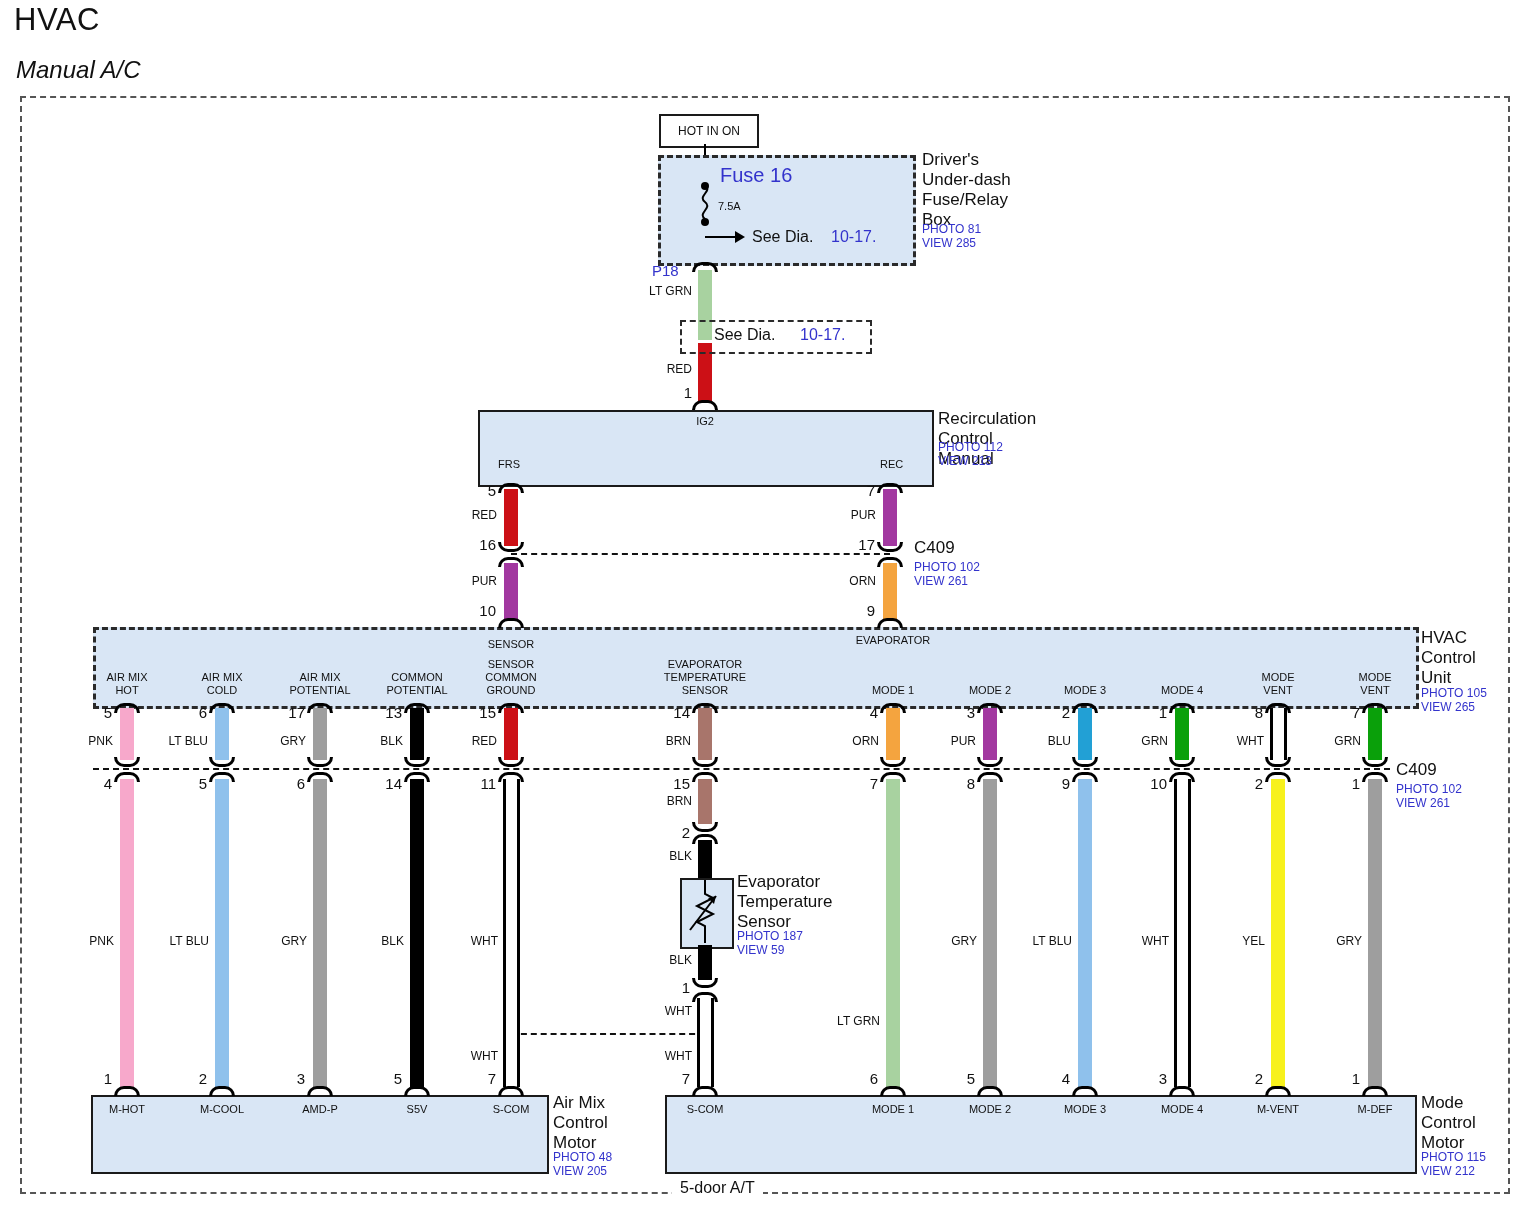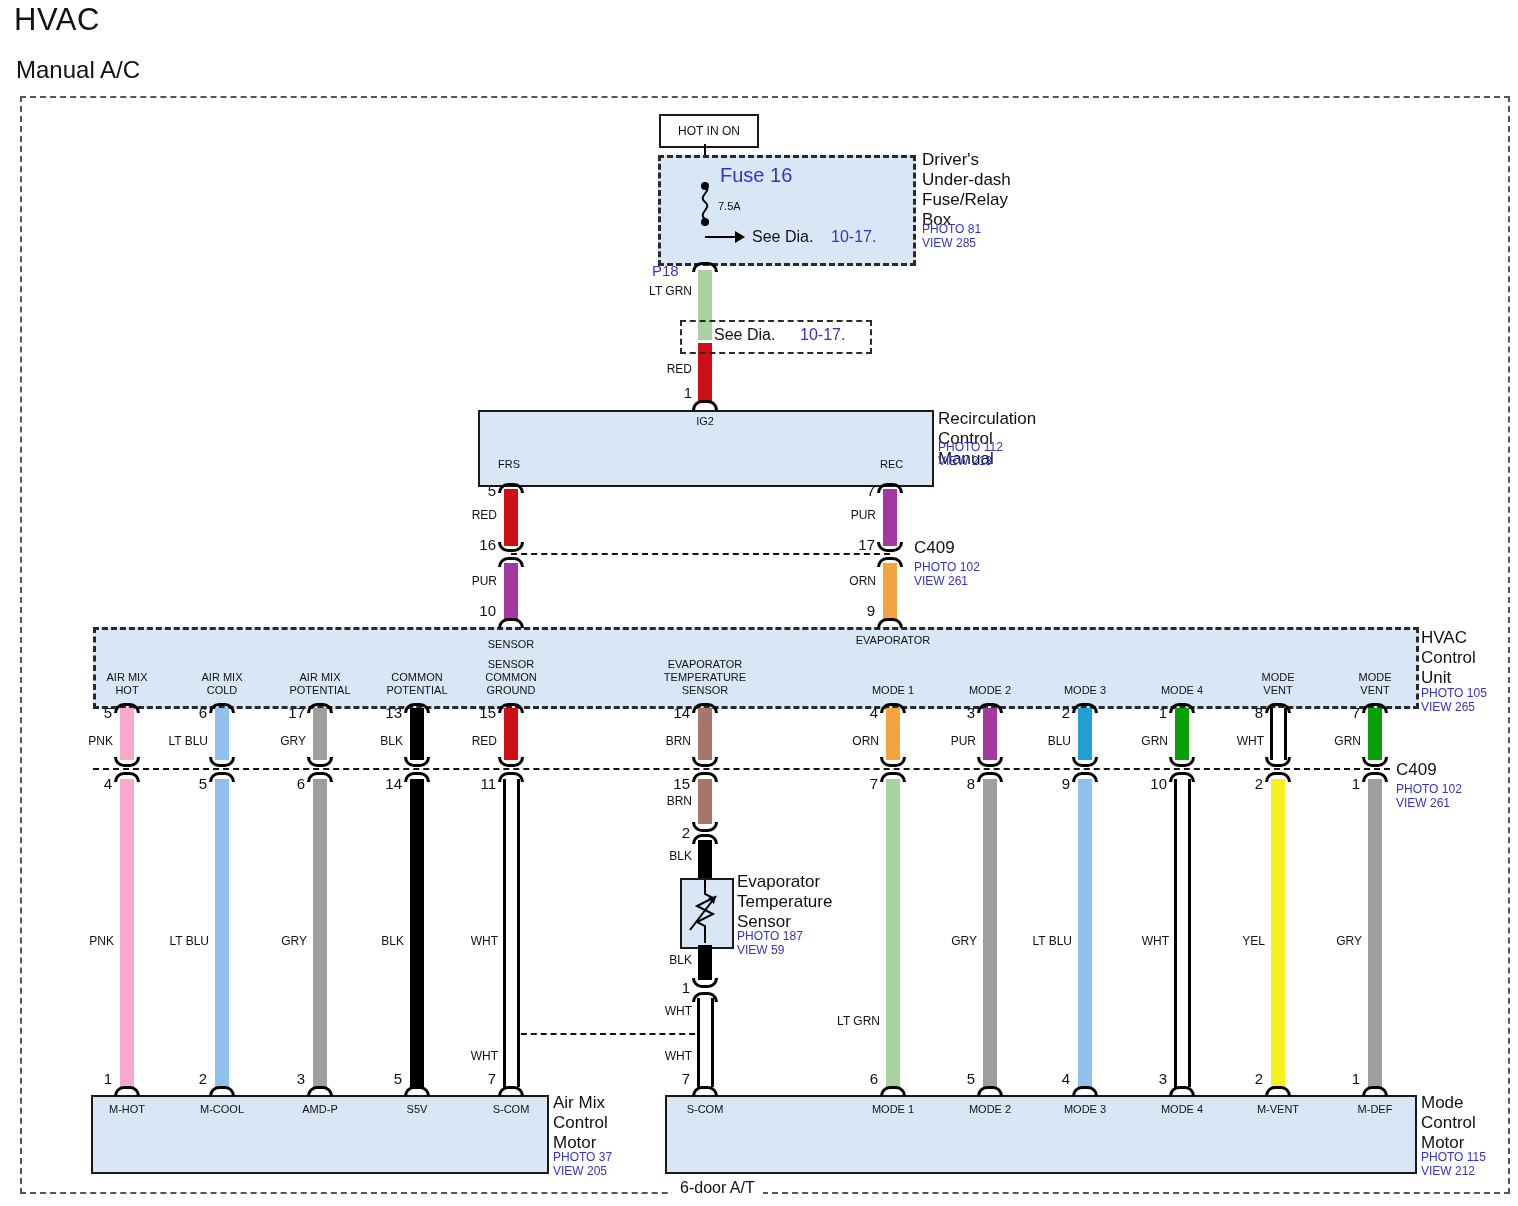--- a/index.html
+++ b/index.html
@@ -33,21 +33,21 @@
   .dot{position:absolute;width:10px;height:10px;border-radius:50%;background:#000;}
   .c409-big{font-size:17px;}
   .footer-note{font-size:16px;background:#fff;padding:0 8px;}
 </style>
 </head>
 <body>
 
 <div id="stage">
 
   <div class="abs title" style="left:14px;top:2px;">HVAC</div>
-  <div class="abs subtitle" style="left:16px;top:56px;">Manual A/C</div>
+  <div class="abs subtitle" style="left:16px;top:56px;font-style:italic;">Manual A/C</div>
 
   <div class="abs outer-border" style="left:20px;top:96px;width:1486px;height:1094px;"></div>
 
   <div class="abs plain-box" style="left:659px;top:114px;width:96px;height:30px;display:flex;align-items:center;justify-content:center;font-size:12px;">HOT IN ON</div>
 
   <div class="vline" style="left:704px;top:144px;height:108px;"></div>
   <div class="abs arrow-down" style="left:699px;top:251px;"></div>
 
   <div class="abs dash-box" style="left:658px;top:155px;width:252px;height:105px;"></div>
   <div class="dot" style="left:701px;top:182px;width:8px;height:8px;"></div>
@@ -122,31 +122,31 @@
 VIEW 59</div>
 
   <div class="dashline" style="left:511px;top:1033px;width:194px;"></div>
   <div class="dot" style="left:506px;top:1029px;"></div>
   <div class="dot" style="left:700px;top:1029px;"></div>
 
   <div class="abs solid-box" style="left:91px;top:1095px;width:454px;height:75px;"></div>
   <div class="abs name-txt" style="left:553px;top:1093px;">Air Mix
 Control
 Motor</div>
-  <div class="abs ref-txt" style="left:553px;top:1150px;">PHOTO 37
+  <div class="abs ref-txt" style="left:553px;top:1150px;">PHOTO 48
 VIEW 205</div>
 
   <div class="abs solid-box" style="left:665px;top:1095px;width:748px;height:75px;"></div>
   <div class="abs name-txt" style="left:1421px;top:1093px;">Mode
 Control
 Motor</div>
   <div class="abs ref-txt" style="left:1421px;top:1150px;">PHOTO 115
 VIEW 212</div>
 
-  <div class="abs footer-note" style="left:672px;top:1179px;">6-door A/T</div>
+  <div class="abs footer-note" style="left:672px;top:1179px;">5-door A/T</div>
 
   <div id="wires">
       <div class="abs lbl ctr" style="left:127px;top:671px;">AIR MIX
 HOT</div>
       <div class="abs pin" style="right:1406px;top:712px;">5</div>
       <div class="br br-dome" style="left:114px;top:703px;"></div>
       <div class="wire" style="left:120px;top:708px;height:52px;background:#f7a8cb;"></div>
       <div class="abs wlabel" style="right:1405px;top:741px;">PNK</div>
       <div class="br br-cup" style="left:114px;top:757px;"></div>
       <div class="br br-dome" style="left:114px;top:772px;"></div>

